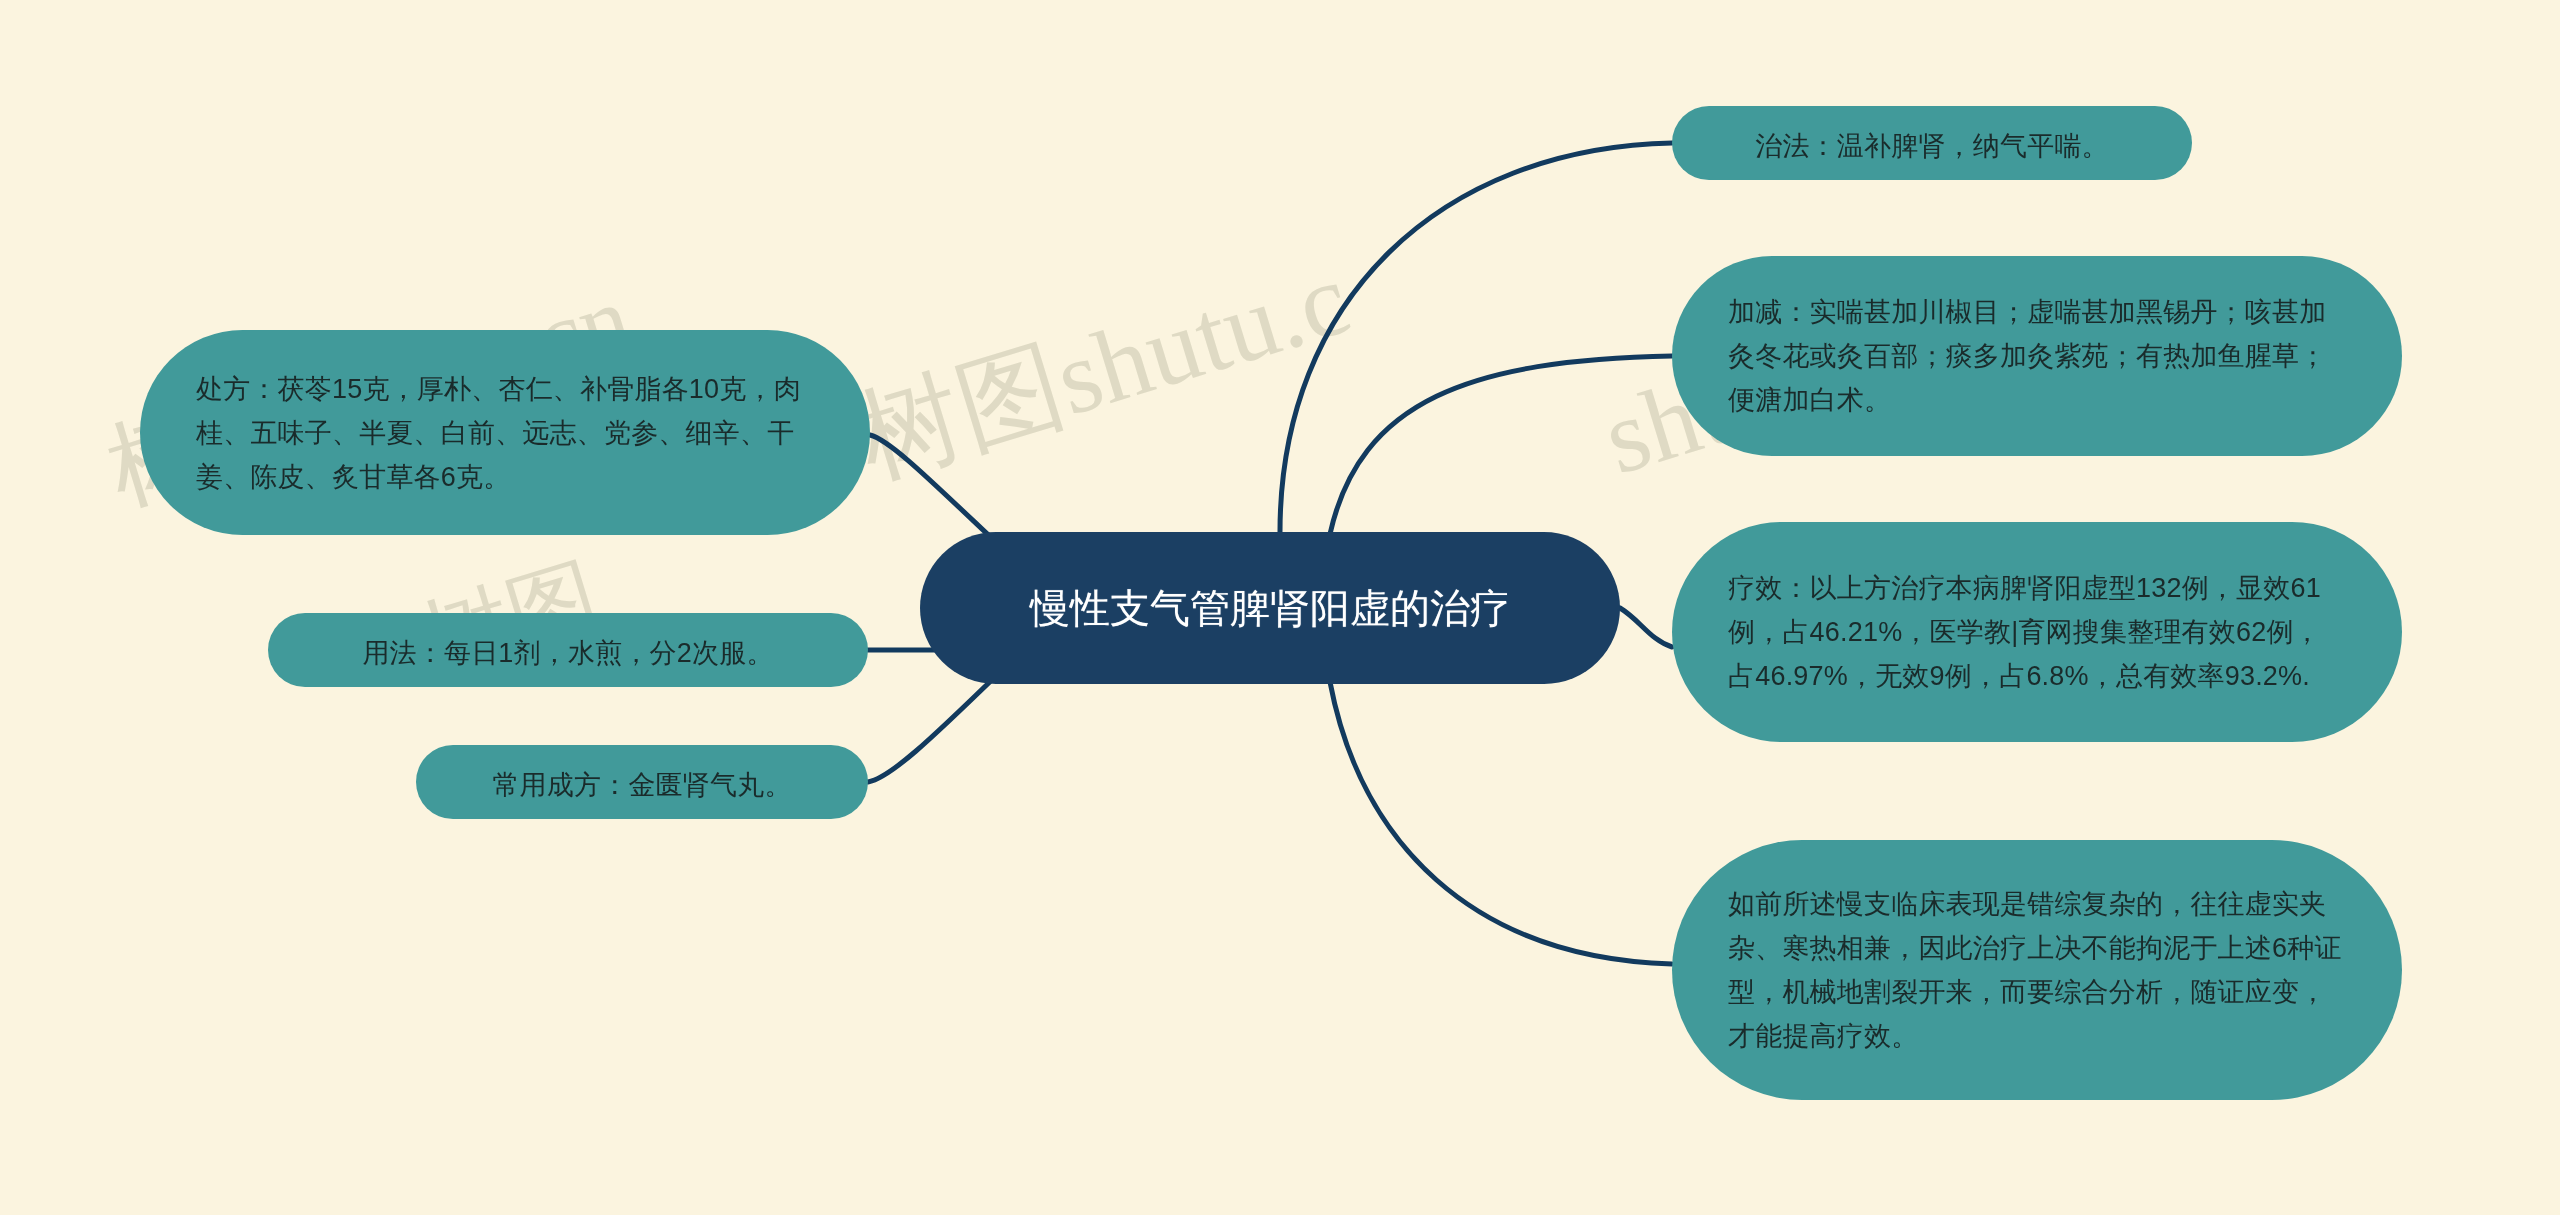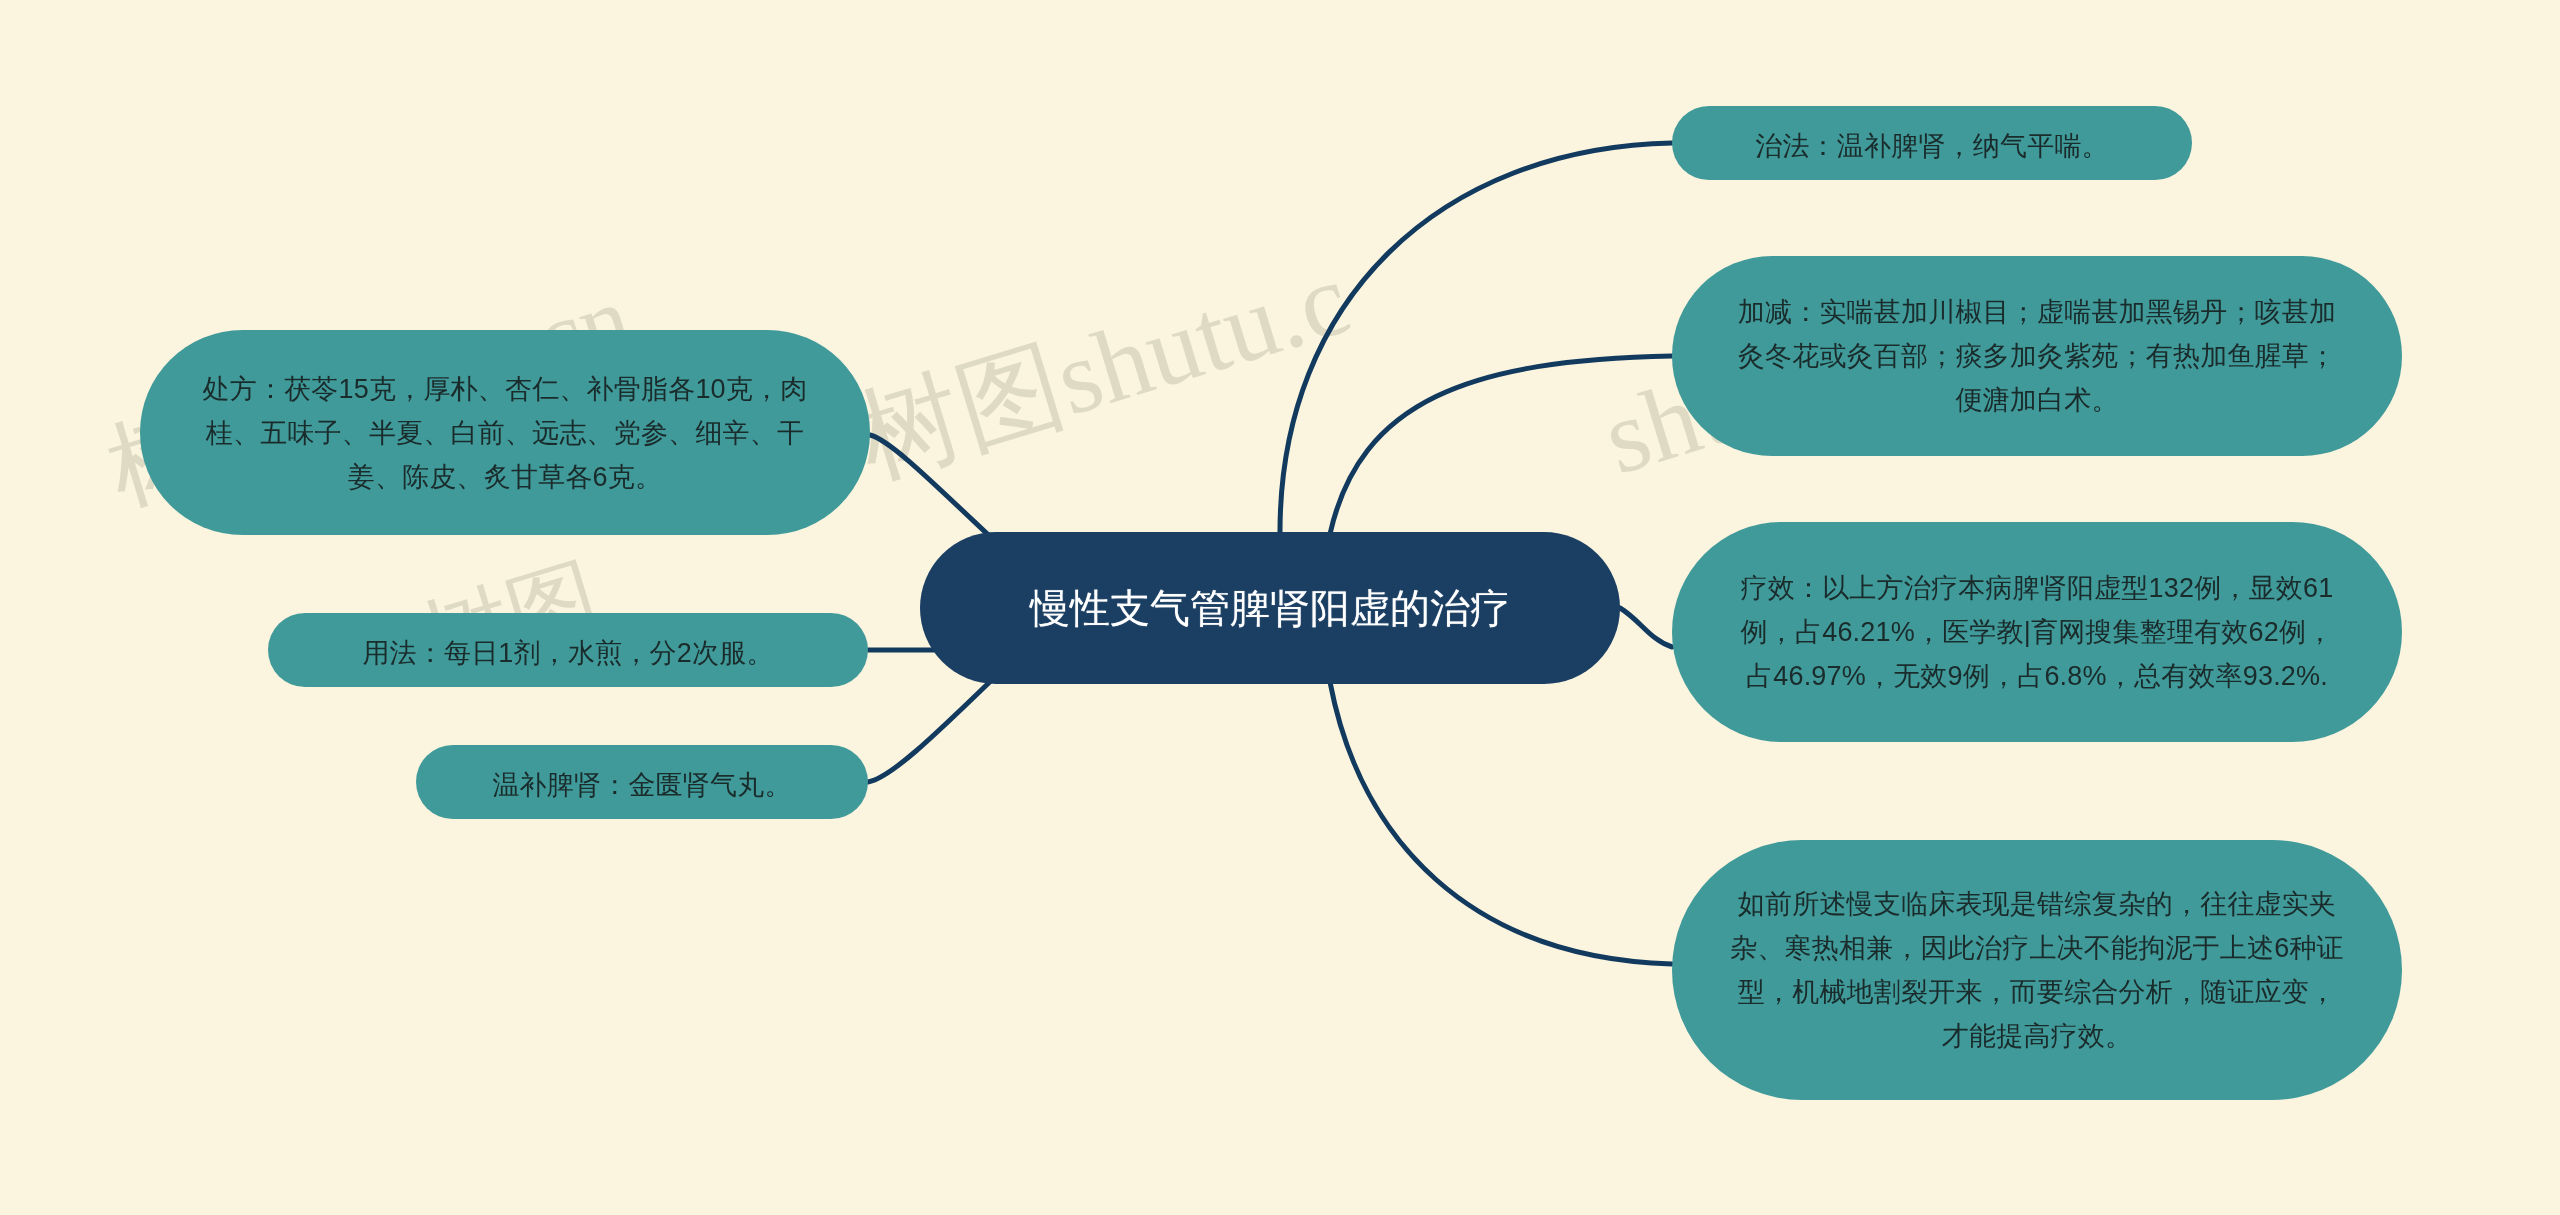--- a/index.html
+++ b/index.html
@@ -80,21 +80,21 @@
 
   .leaf {
     background: #419A9A;
     border-radius: 999px;
     color: #1A2B2B;
   }
   .leaf .txt {
     font-size: 27px;
     line-height: 44px;
     letter-spacing: .2px;
-    text-align: center;
+    text-align: left;
   }
   .leaf.single .txt { text-align: center; margin-top: 6px; }
 
   .center-node {
     background: #1B3F63;
     border-radius: 999px;
   }
   .center-node .txt {
     color: #FFFFFF;
     font-size: 40px;
@@ -150,21 +150,21 @@
 
   <div class="node leaf" id="node-prescription">
     <span class="txt">处方：茯苓15克，厚朴、杏仁、补骨脂各10克，肉桂、五味子、半夏、白前、远志、党参、细辛、干姜、陈皮、炙甘草各6克。</span>
   </div>
 
   <div class="node leaf single" id="node-usage">
     <span class="txt">用法：每日1剂，水煎，分2次服。</span>
   </div>
 
   <div class="node leaf single" id="node-formula">
-    <span class="txt">温补脾肾：金匮肾气丸。</span>
+    <span class="txt">常用成方：金匮肾气丸。</span>
   </div>
 
   <div class="node leaf single" id="node-method">
     <span class="txt">治法：温补脾肾，纳气平喘。</span>
   </div>
 
   <div class="node leaf" id="node-modify">
     <span class="txt">加减：实喘甚加川椒目；虚喘甚加黑锡丹；咳甚加灸冬花或灸百部；痰多加灸紫苑；有热加鱼腥草；便溏加白术。</span>
   </div>
 

